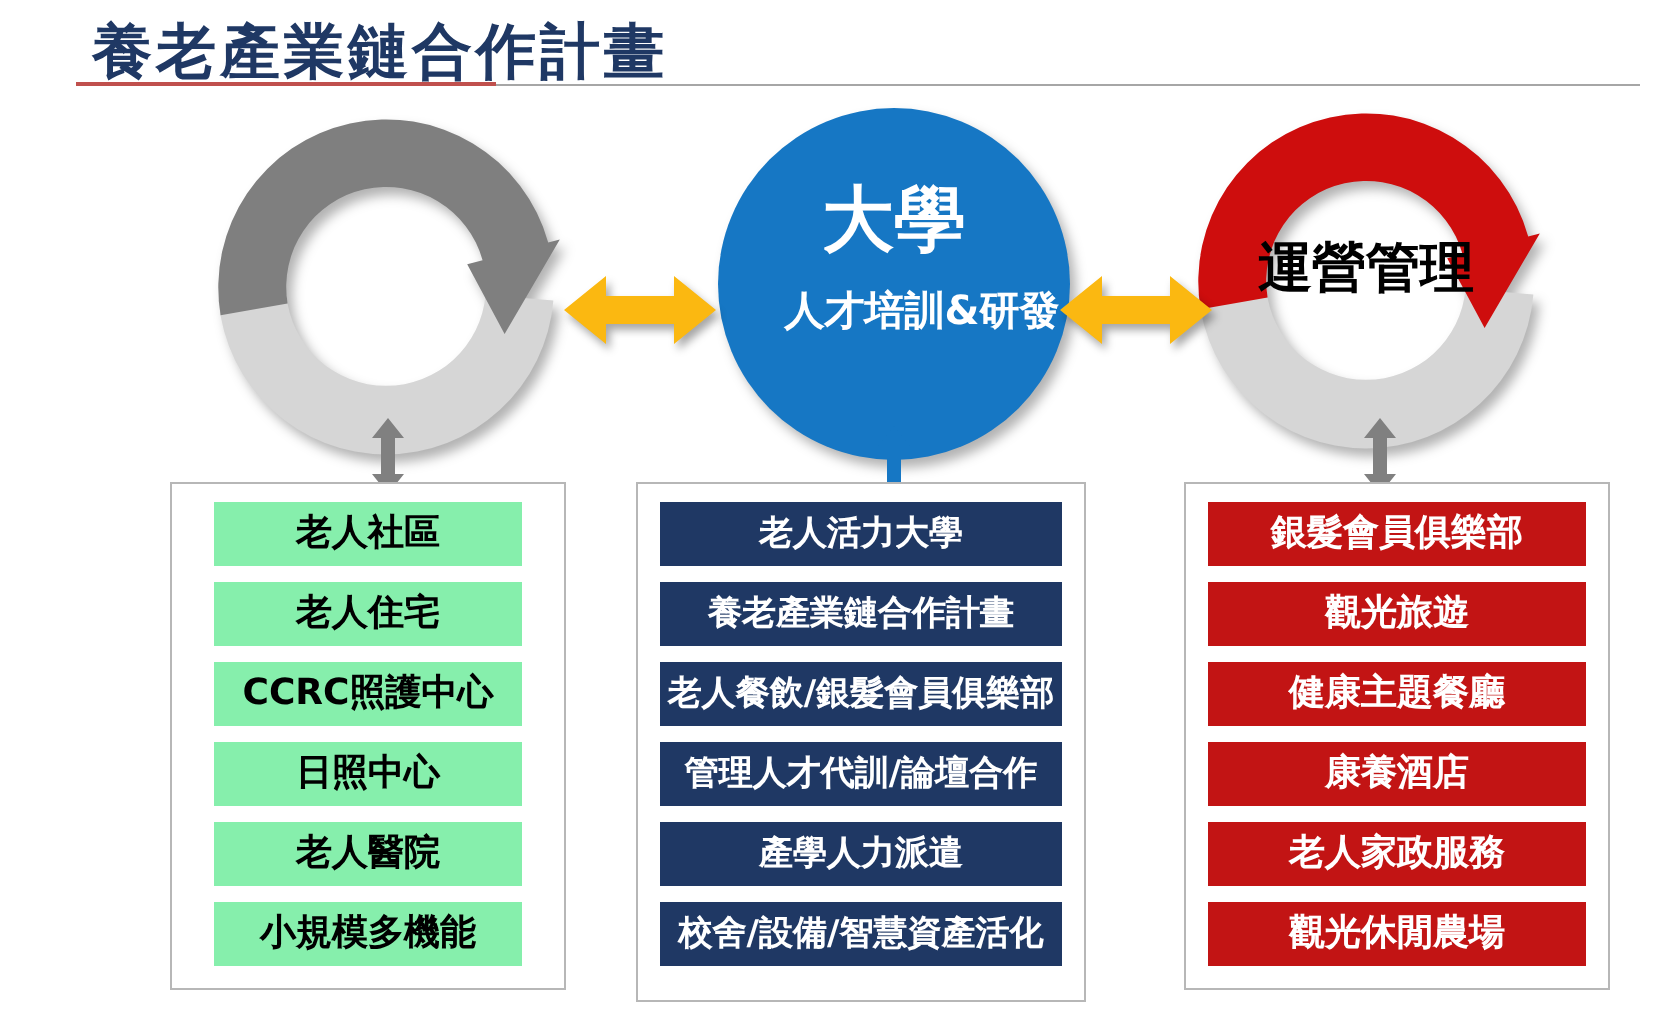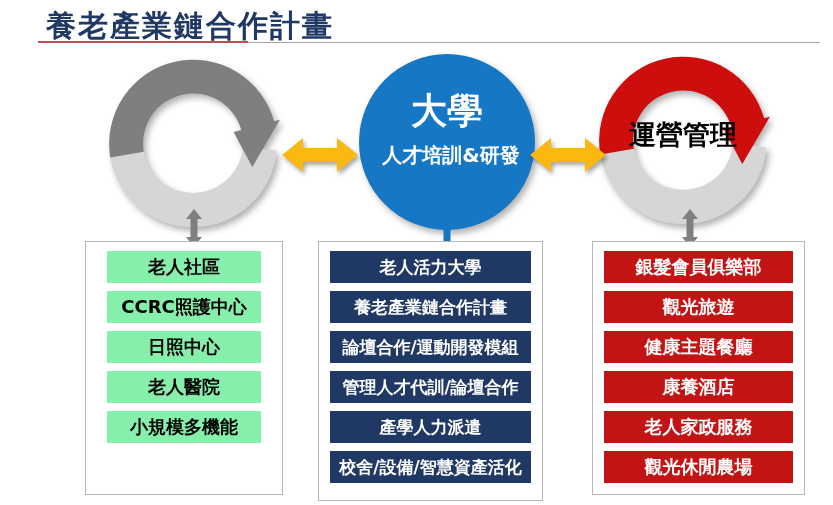--- a/index.html
+++ b/index.html
@@ -25,21 +25,21 @@
   #cycle-left{left:103px;top:53px;}
   #cycle-left .lbl{top:82px;}
   #cycle-right{left:593px;top:50px;}
   #cycle-right .lbl{top:70px;}
   #circle-mid{left:358px;top:53px;width:178px;height:178px;}
   #circle-mid .big{
     position:absolute;left:0;top:40px;width:100%;text-align:center;color:#fff;
     font-size:36px;font-weight:bold;line-height:1;white-space:nowrap;
   }
   #circle-mid .sub{
-    position:absolute;left:4px;top:92px;width:100%;text-align:center;color:#fff;
+    position:absolute;left:14px;top:92px;width:100%;text-align:center;color:#fff;
     font-size:20px;font-weight:bold;line-height:1;white-space:nowrap;
   }
   
   .h-arrow{position:absolute;filter:drop-shadow(2px 3px 2px rgba(0,0,0,0.35));}
   #h-arrow-1{left:282px;top:137px;}
   #h-arrow-2{left:530px;top:137px;}
   .v-arrow{position:absolute;}
   #v-arrow-left{left:185px;top:209px;}
   #v-arrow-mid{left:438px;top:213px;}
   #v-arrow-right{left:681px;top:209px;}
@@ -103,30 +103,31 @@
   </svg>
   <svg class="v-arrow" id="v-arrow-mid" width="18" height="38" viewBox="0 0 18 38">
     <polygon points="9,0 17,10 12.5,10 12.5,28 17,28 9,38 1,28 5.5,28 5.5,10 1,10" fill="#1677C4"></polygon>
   </svg>
   <svg class="v-arrow" id="v-arrow-right" width="18" height="38" viewBox="0 0 18 38">
     <polygon points="9,0 17,10 12.5,10 12.5,28 17,28 9,38 1,28 5.5,28 5.5,10 1,10" fill="#808080"></polygon>
   </svg>
 
   <div class="panel" id="panel-left">
     <div class="row">老人社區</div>
+    <div class="row">老人住宅</div>
     <div class="row">CCRC照護中心</div>
     <div class="row">日照中心</div>
     <div class="row">老人醫院</div>
     <div class="row">小規模多機能</div>
   </div>
 
   <div class="panel" id="panel-mid">
     <div class="row">老人活力大學</div>
     <div class="row">養老產業鏈合作計畫</div>
-    <div class="row">論壇合作/運動開發模組</div>
+    <div class="row">老人餐飲/銀髮會員俱樂部</div>
     <div class="row">管理人才代訓/論壇合作</div>
     <div class="row">產學人力派遣</div>
     <div class="row">校舍/設備/智慧資產活化</div>
   </div>
 
   <div class="panel" id="panel-right">
     <div class="row">銀髮會員俱樂部</div>
     <div class="row">觀光旅遊</div>
     <div class="row">健康主題餐廳</div>
     <div class="row">康養酒店</div>

